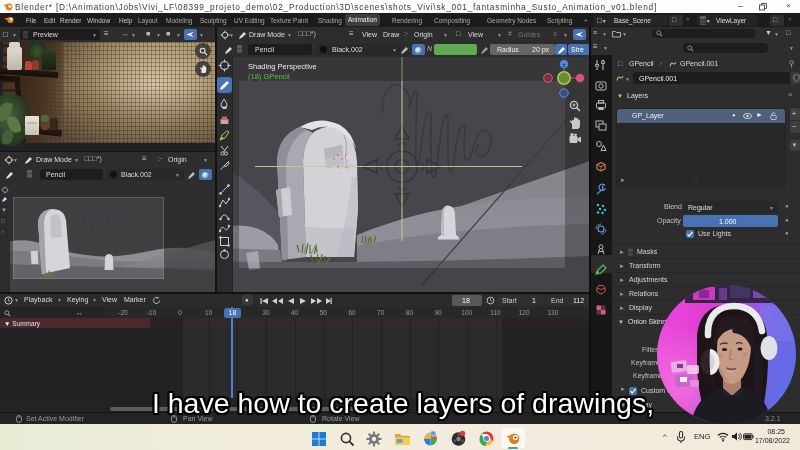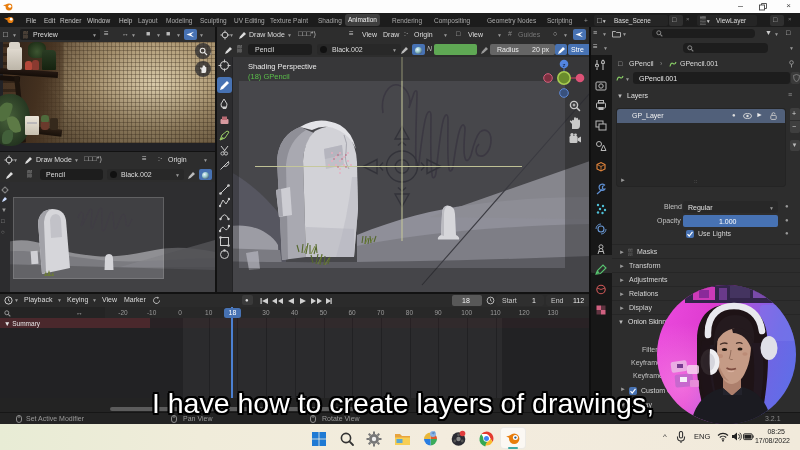--- a/index.html
+++ b/index.html
@@ -22,20 +22,21 @@
 </style>
 </head>
 <body>
 
 <div class="abs" id="titlebar">
   <svg class="abs" style="left:3px;top:2px" width="10" height="9" viewBox="0 0 10 9">
       <circle cx="6" cy="5" r="3.4" fill="#e87d0d"></circle>
       <circle cx="6.8" cy="4.2" r="1.5" fill="#fff"></circle>
       <path d="M0 3.2 L5 2 L3 4.5 Z" fill="#e87d0d"></path>
     </svg>
+  <span class="ttext">Blender* [D:\Animation\Jobs\Vivi_LF\08399_projeto_demo\02_Production\3D\scenes\shots_Vivi\sk_001_fantasminha_Susto_Animation_v01.blend]</span>
   <span class="t" style="right:57px;top:1px;color:#444;font-size:9px">–</span>
   <svg class="abs" style="right:33px;top:3px" width="8" height="8" viewBox="0 0 8 8">
       <rect x="0.5" y="2" width="5" height="5" fill="none" stroke="#444" stroke-width="0.9"></rect>
       <path d="M2.5,2 L2.5,0.5 L7.5,0.5 L7.5,5.5 L5.5,5.5" fill="none" stroke="#444" stroke-width="0.9"></path>
     </svg>
   <span class="t" style="right:9px;top:1px;color:#444;font-size:8px">×</span>
 </div>
 
 <div class="abs" id="topbar">
   <svg class="abs" style="left:4px;top:3px" width="11" height="8" viewBox="0 0 11 8">

